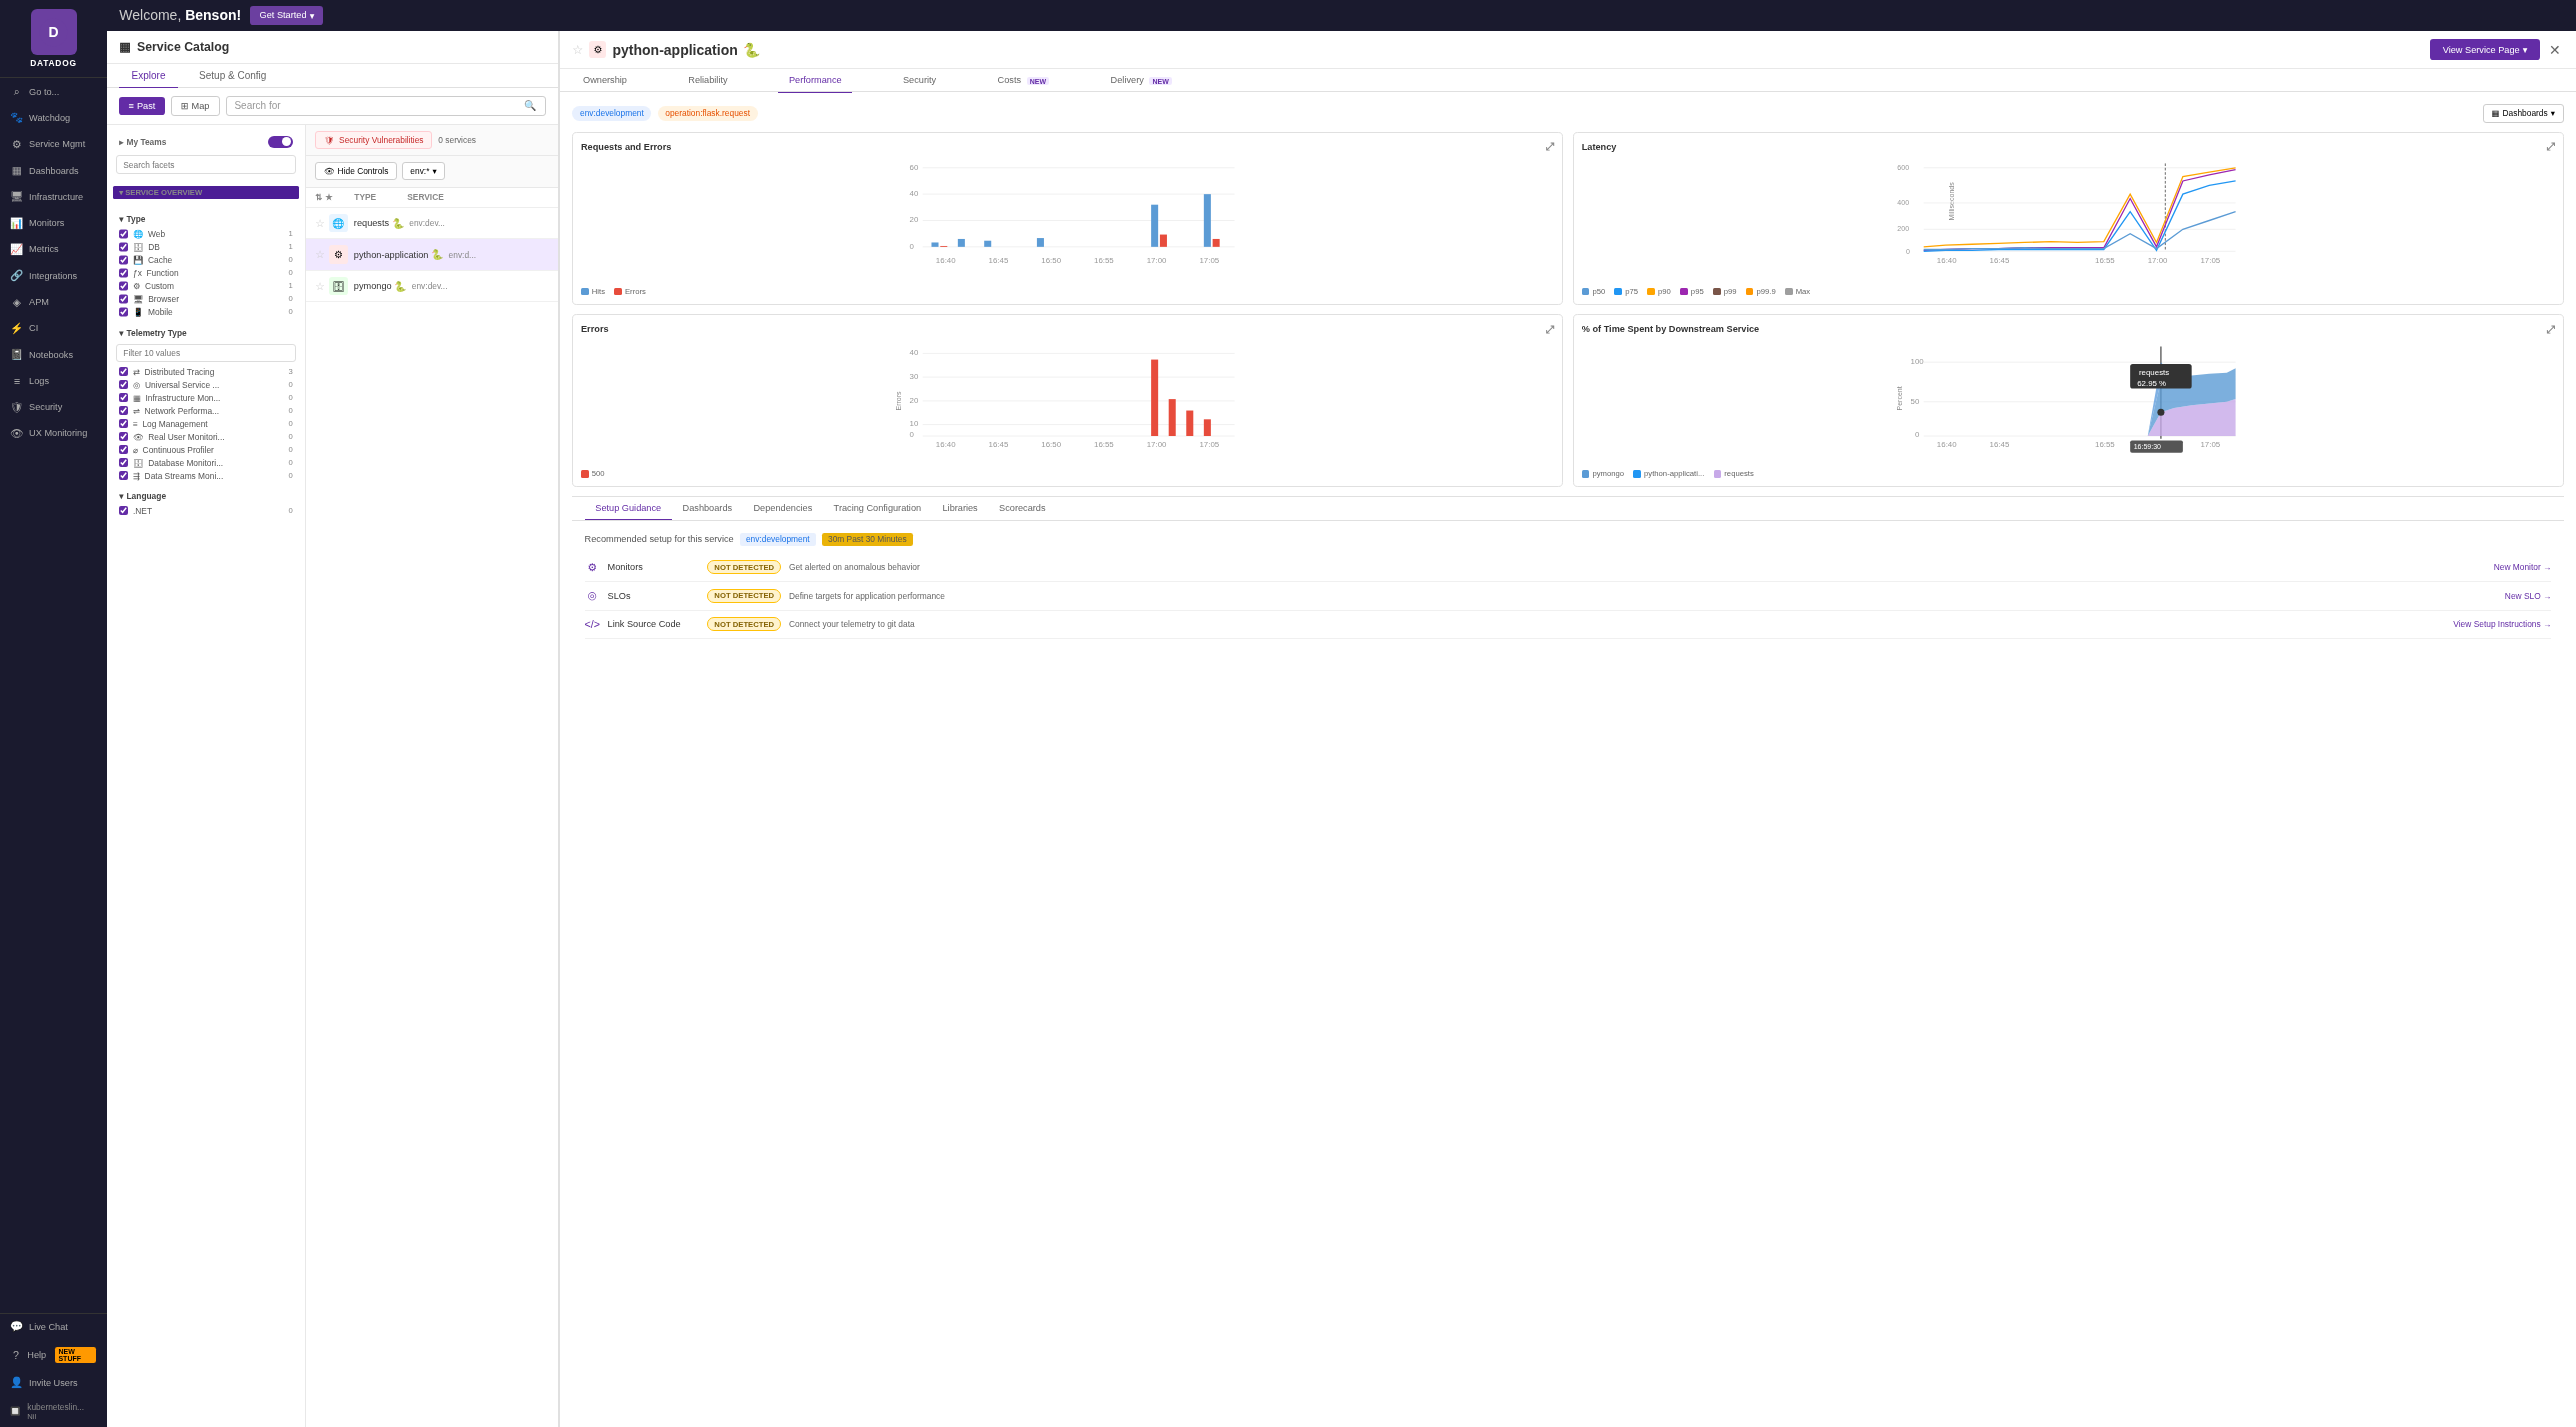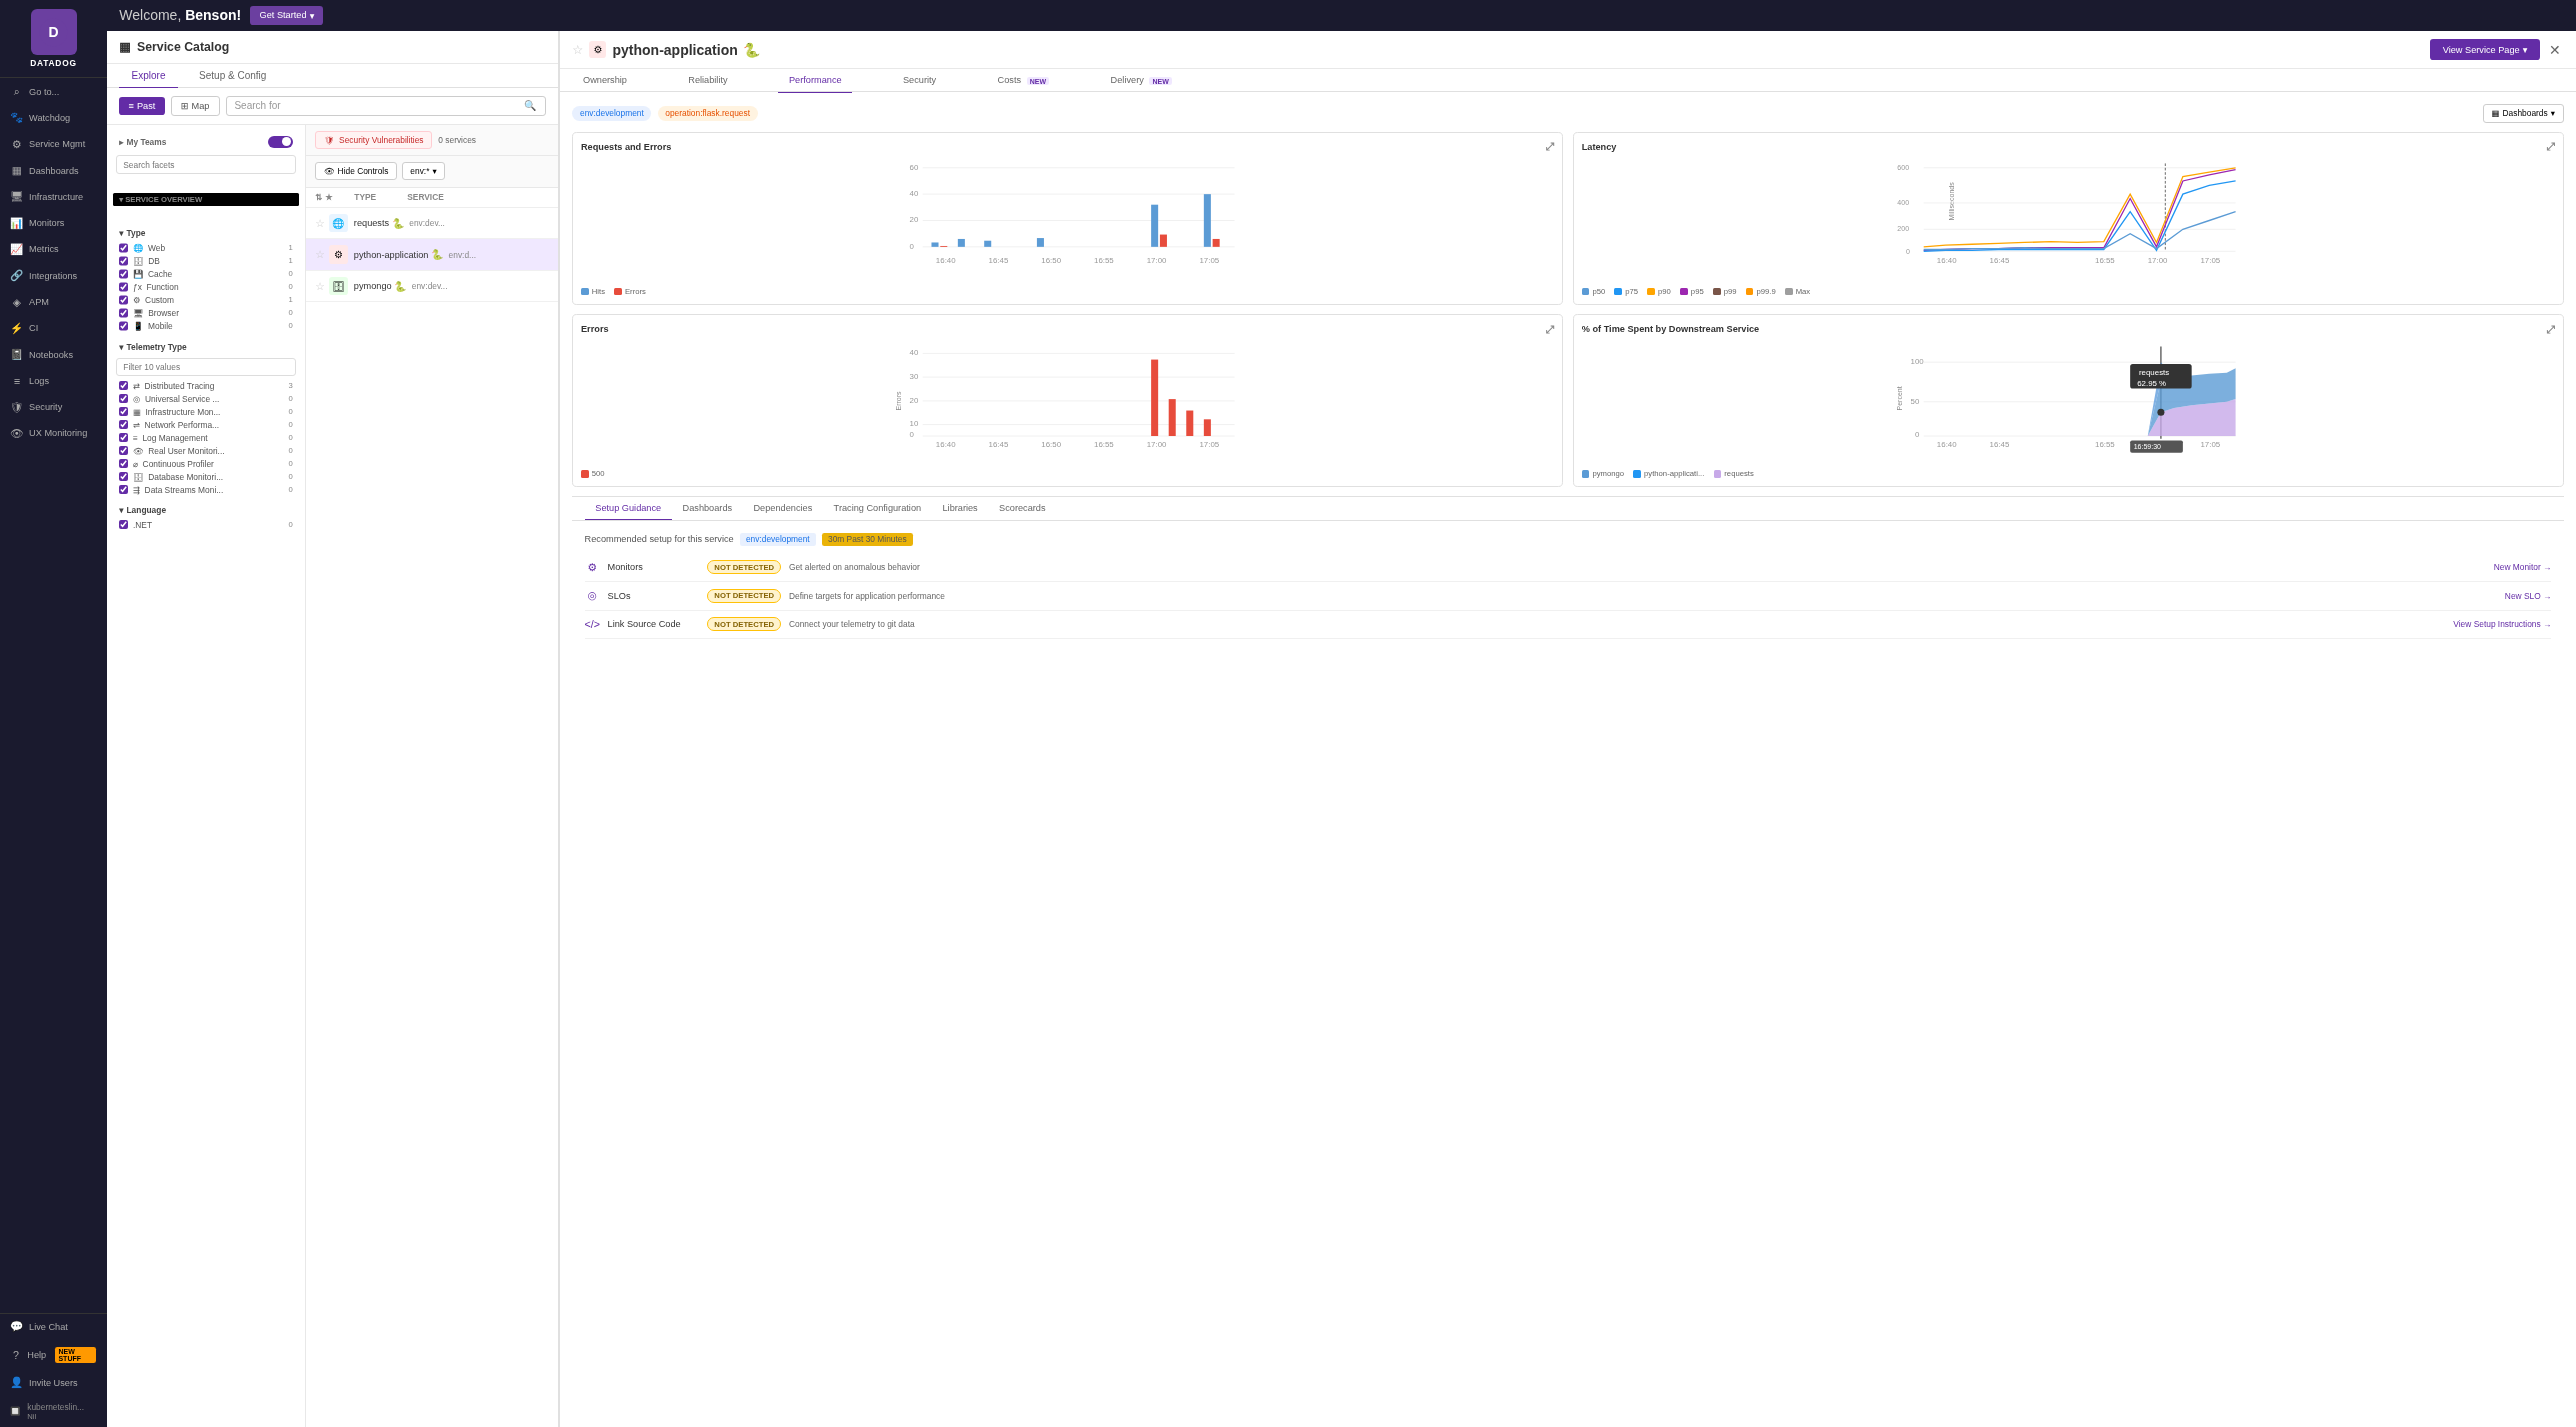--- a/index.html
+++ b/index.html
@@ -50,21 +50,21 @@
     .filter-section-header { padding: 4.6px 6.1px; font-size: 8.4px; color: #666; font-weight: 600; display: flex; align-items: center; gap: 3.1px; }
     .toggle-switch { width: 24.5px; height: 12.3px; background: #632ca6; border-radius: 6.1px; position: relative; cursor: pointer; margin-left: auto; }
     .toggle-switch::after { content: ''; position: absolute; width: 9.2px; height: 9.2px; background: white; border-radius: 50%; top: 1.5px; right: 1.5px; }
     .filter-search { margin: 3.1px; }
     .filter-search input { width: 100%; border: 0.8px solid #ddd; border-radius: 3.1px; padding: 3.1px 6.1px; font-size: 8.4px; }
     .filter-group { margin-bottom: 6.1px; }
     .filter-group-title { padding: 3.1px 6.1px; font-size: 8.4px; font-weight: 600; color: #444; display: flex; align-items: center; gap: 3.1px; cursor: pointer; }
     .filter-item { display: flex; align-items: center; gap: 4.6px; padding: 1.5px 6.1px; font-size: 8.4px; color: #555; }
     .filter-item input[type=checkbox] { accent-color: #632ca6; width: 9.2px; height: 9.2px; }
     .filter-count { margin-left: auto; color: #888; font-size: 7.7px; }
-    .section-divider { font-size: 7.7px; color: #888; padding: 2.3px 6.1px; background: #000000; font-weight: 600; border-radius: 1.5px; margin: 19px 0; }
+    .section-divider { font-size: 7.7px; color: #888; padding: 2.3px 6.1px; background: #4c1d95; font-weight: 600; border-radius: 1.5px; margin: 12px 0; }
 
     
     .services-panel { flex: 1; overflow-y: auto; }
     .services-toolbar { padding: 6.1px 9.2px; background: #fafafa; border-bottom: 0.8px solid #e8e8e8; display: flex; align-items: center; gap: 6.1px; }
     .vuln-badge { background: #fff3f3; border: 0.8px solid #ffcdd2; color: #c62828; border-radius: 3.1px; padding: 3.1px 7.7px; font-size: 8.4px; display: flex; align-items: center; gap: 4.6px; }
     .btn-hide-controls { border: 0.8px solid #ccc; background: white; padding: 3.1px 7.7px; border-radius: 3.1px; cursor: pointer; font-size: 8.4px; display: flex; align-items: center; gap: 3.1px; }
     .btn-env { border: 0.8px solid #ccc; background: white; padding: 3.1px 7.7px; border-radius: 3.1px; cursor: pointer; font-size: 8.4px; display: flex; align-items: center; gap: 3.1px; }
     .services-header { display: flex; align-items: center; padding: 4.6px 9.2px; border-bottom: 0.8px solid #eee; font-size: 8.4px; color: #888; font-weight: 600; }
     .service-row { display: flex; align-items: center; padding: 6.1px 9.2px; border-bottom: 0.8px solid #f0f0f0; cursor: pointer; }
     .service-row.active { background: #f0e8ff; }

